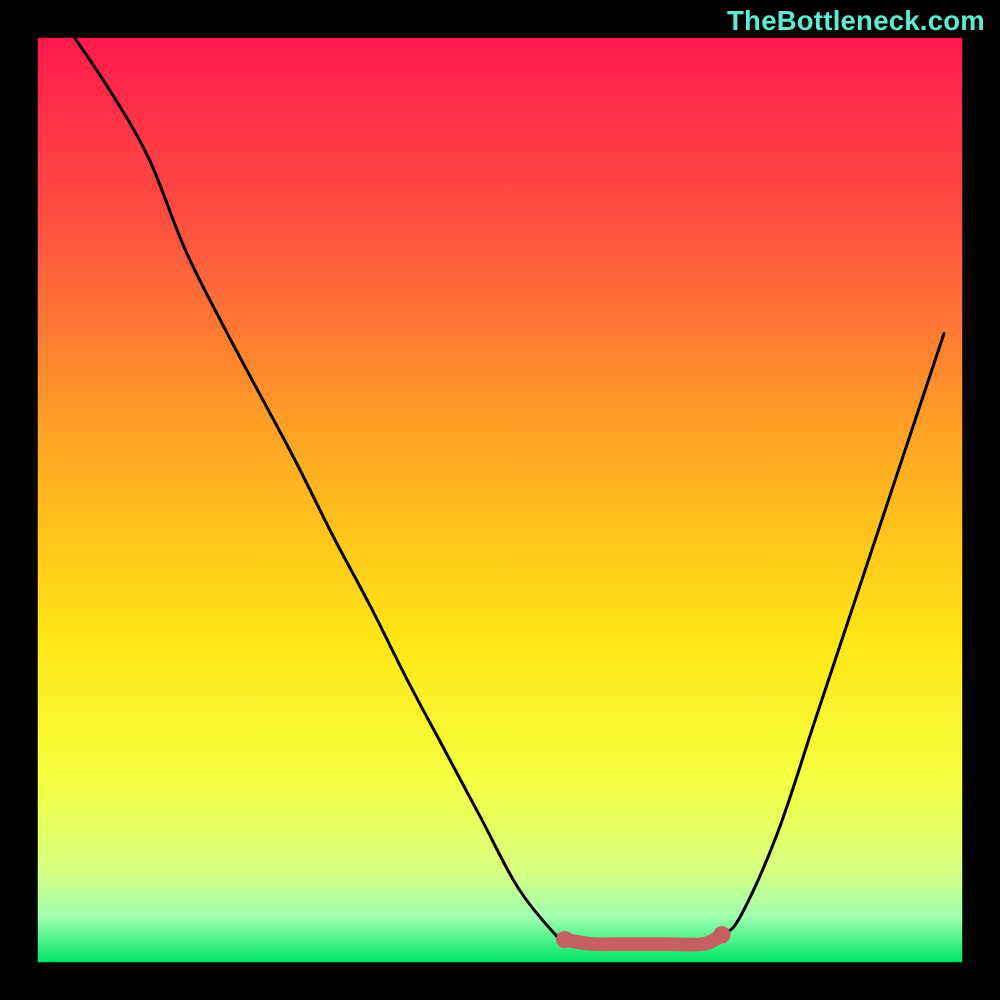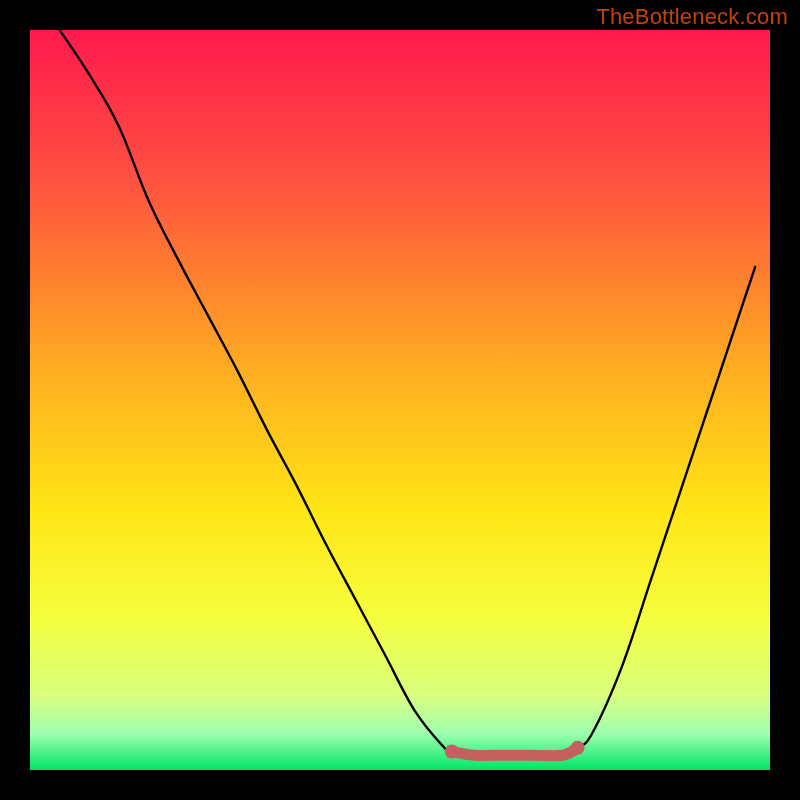--- a/index.html
+++ b/index.html
@@ -7,24 +7,24 @@
   .container {
     position: relative;
     width: 800px;
     height: 800px;
     background: #000;
   }
   .watermark {
     position: absolute;
     top: 4px;
     right: 12px;
-    color: #c2410c;
+    color: #5eead4;
     font-family: Arial, Helvetica, sans-serif;
     font-size: 22px;
-    font-weight: 400;
+    font-weight: 700;
     z-index: 10;
     letter-spacing: 0.2px;
   }
   .plot-area {
     position: absolute;
     left: 30px;
     top: 30px;
     width: 740px;
     height: 740px;
   }

